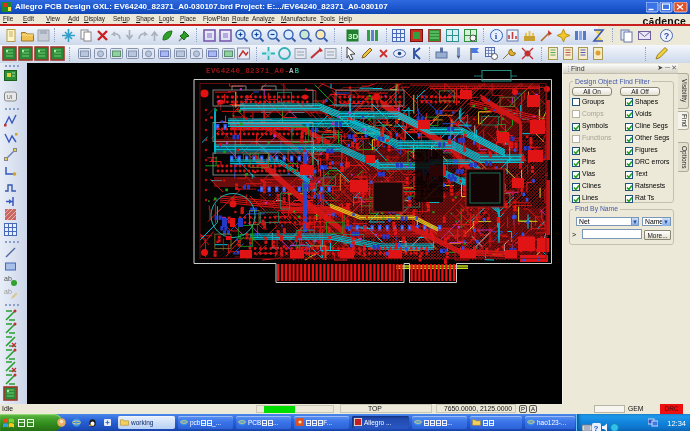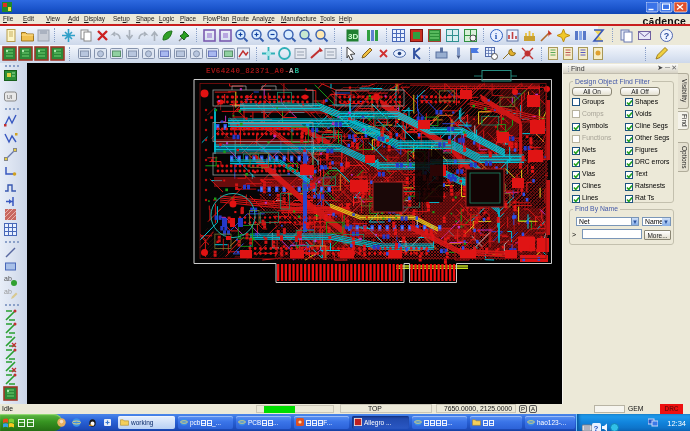--- a/index.html
+++ b/index.html
@@ -37,20 +37,21 @@
 .cj{display:inline-block;width:5px;height:6px;border:1px solid rgba(255,255,255,.9);background:linear-gradient(transparent 2px,rgba(255,255,255,.8) 2px,rgba(255,255,255,.8) 2.8px,transparent 2.8px);vertical-align:-1px;margin:0 .4px}
 #tray{position:absolute;right:0;top:0;width:114px;height:17px;background:linear-gradient(#22a0f0,#1184dc 50%,#0c6cc0);border-left:1px solid #6cc0f8;box-shadow:inset 2px 0 3px #0a58a0}
 </style></head><body>
 <div id="app">
 <div id="title">
  <svg style="position:absolute;left:2px;top:2px" width="10" height="10" viewBox="0 0 10 10">
         <rect width="10" height="10" fill="#20882c"></rect>
         <rect x="1" y="1" width="4" height="4" fill="#e03020"></rect>
         <rect x="6" y="5" width="3" height="4" fill="#f0e040"></rect>
       </svg>
+ <span class="txt">Allegro PCB Design GXL: EV64240_82371_A0-030107.brd  Project: E:.../EV64240_82371_A0-030107</span>
  <svg style="position:absolute;right:2px;top:2px" width="42" height="11" viewBox="0 0 42 11">
   <rect x="0" y="0" width="12" height="10" rx="1.5" fill="#3c74e8" stroke="#fff" stroke-width="0.7"></rect>
         <path d="M2.5 7.5h5" stroke="#fff" stroke-width="1.4"></path>
   <rect x="14" y="0" width="12" height="10" rx="1.5" fill="#3c74e8" stroke="#fff" stroke-width="0.7"></rect>
         <rect x="16.5" y="2" width="7" height="5.5" fill="none" stroke="#fff" stroke-width="1.1"></rect>
   <rect x="28" y="0" width="13" height="10" rx="1.5" fill="#e0502c" stroke="#fff" stroke-width="0.7"></rect>
         <path d="M31 2.5l6 5M37 2.5l-6 5" stroke="#fff" stroke-width="1.3"></path>
  </svg>
 </div>
 <div id="menubar">

